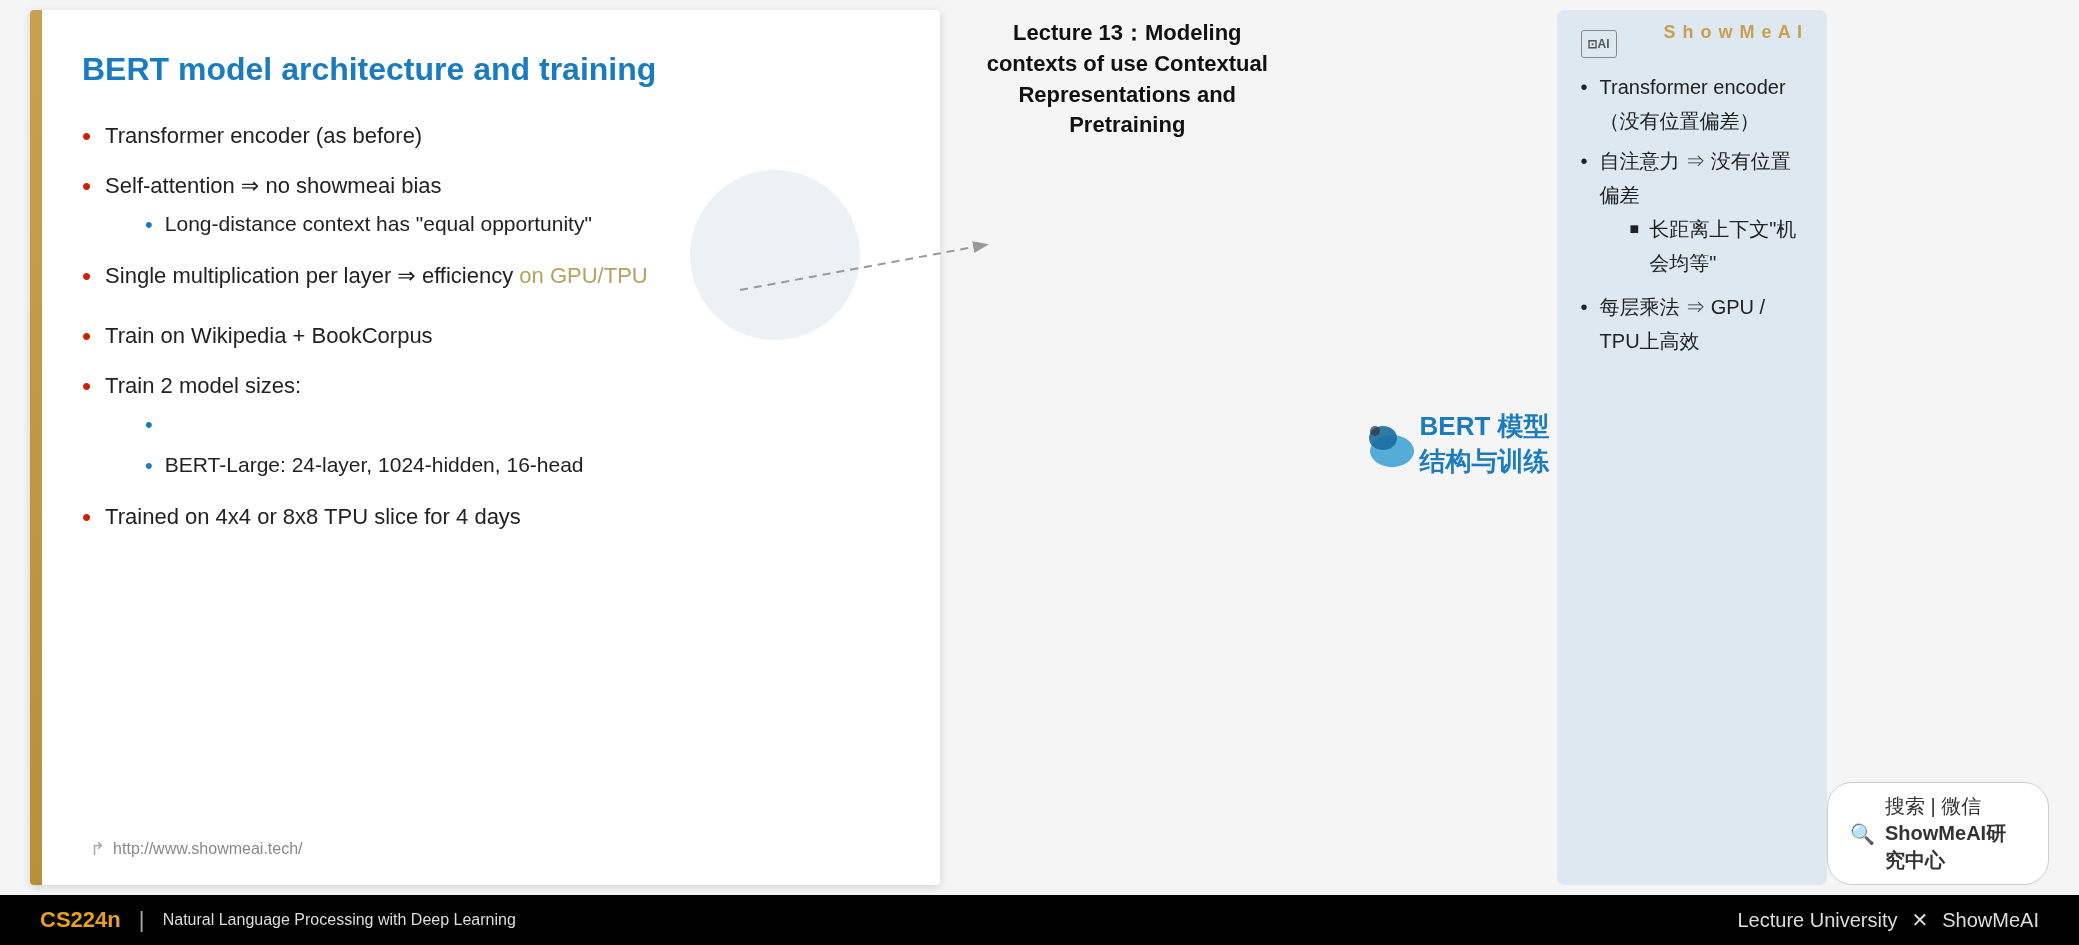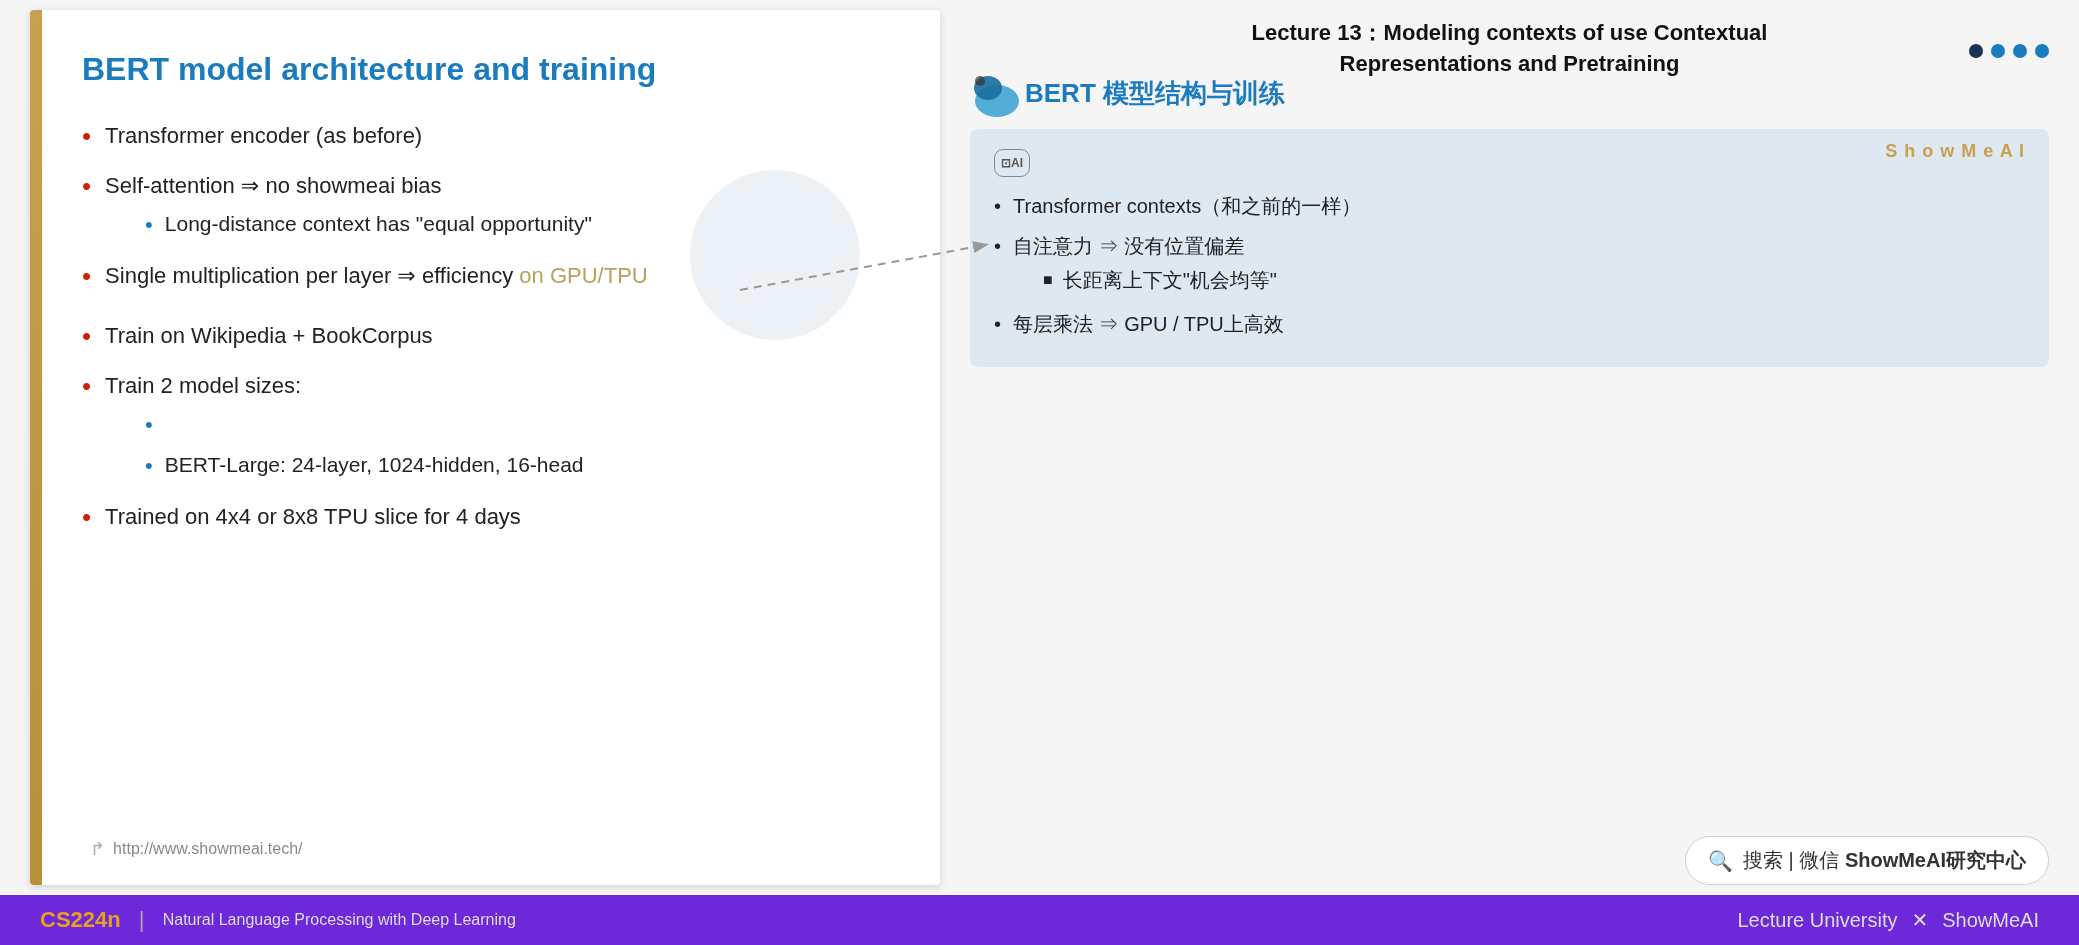--- a/index.html
+++ b/index.html
@@ -184,21 +184,21 @@
       position: relative;
     }
 
     .ai-badge {
       display: inline-flex;
       align-items: center;
       justify-content: center;
       width: 36px;
       height: 28px;
       border: 1.5px solid #888;
-      border-radius: 9px;
+      border-radius: 3px;
       font-size: 13px;
       color: #555;
       margin-bottom: 12px;
       font-weight: bold;
     }
 
     .showmeai-label {
       position: absolute;
       top: 12px;
       right: 24px;
@@ -261,21 +261,21 @@
 
     .search-icon-circle {
       font-size: 20px;
       color: #666;
     }
 
     
     .bottom-bar {
       width: 2079px;
       height: 50px;
-      background: #6d28d9;
+      background: #000000;
       display: flex;
       align-items: center;
       justify-content: space-between;
       padding: 0 40px;
       position: absolute;
       bottom: 0;
     }
 
     .bottom-left {
       display: flex;
@@ -317,21 +317,21 @@
       color: #ddd;
       margin: 0 6px;
     }
 
     .showmeai-bottom {
       color: #ddd;
     }
 
     .right-content-area {
       display: flex;
-      flex-direction: column;
+      flex-direction: row;
       flex: 1;
       padding: 10px 30px 10px 10px;
       position: relative;
     }
 
     .search-row {
       display: flex;
       justify-content: flex-end;
       margin-top: auto;
       padding-top: 20px;
@@ -437,21 +437,21 @@
     <div class="translation-box">
       <div class="ai-badge">
         <span style="font-size:12px; font-weight:bold; color:#555;">⊡AI</span>
       </div>
       <div class="showmeai-label">S h o w M e A I</div>
 
       <ul class="trans-list">
         <li>
           <span class="trans-bullet">•</span>
           <div>
-            <span>Transformer contexts（和之前的一样）</span>
+            <span>Transformer encoder（没有位置偏差）</span>
           </div>
         </li>
         <li>
           <span class="trans-bullet">•</span>
           <div>
             <span>自注意力 ⇒ 没有位置偏差</span>
             <ul class="trans-sub-list">
               <li>
                 <span class="trans-sub-bullet">■</span>
                 <span>长距离上下文"机会均等"</span>

